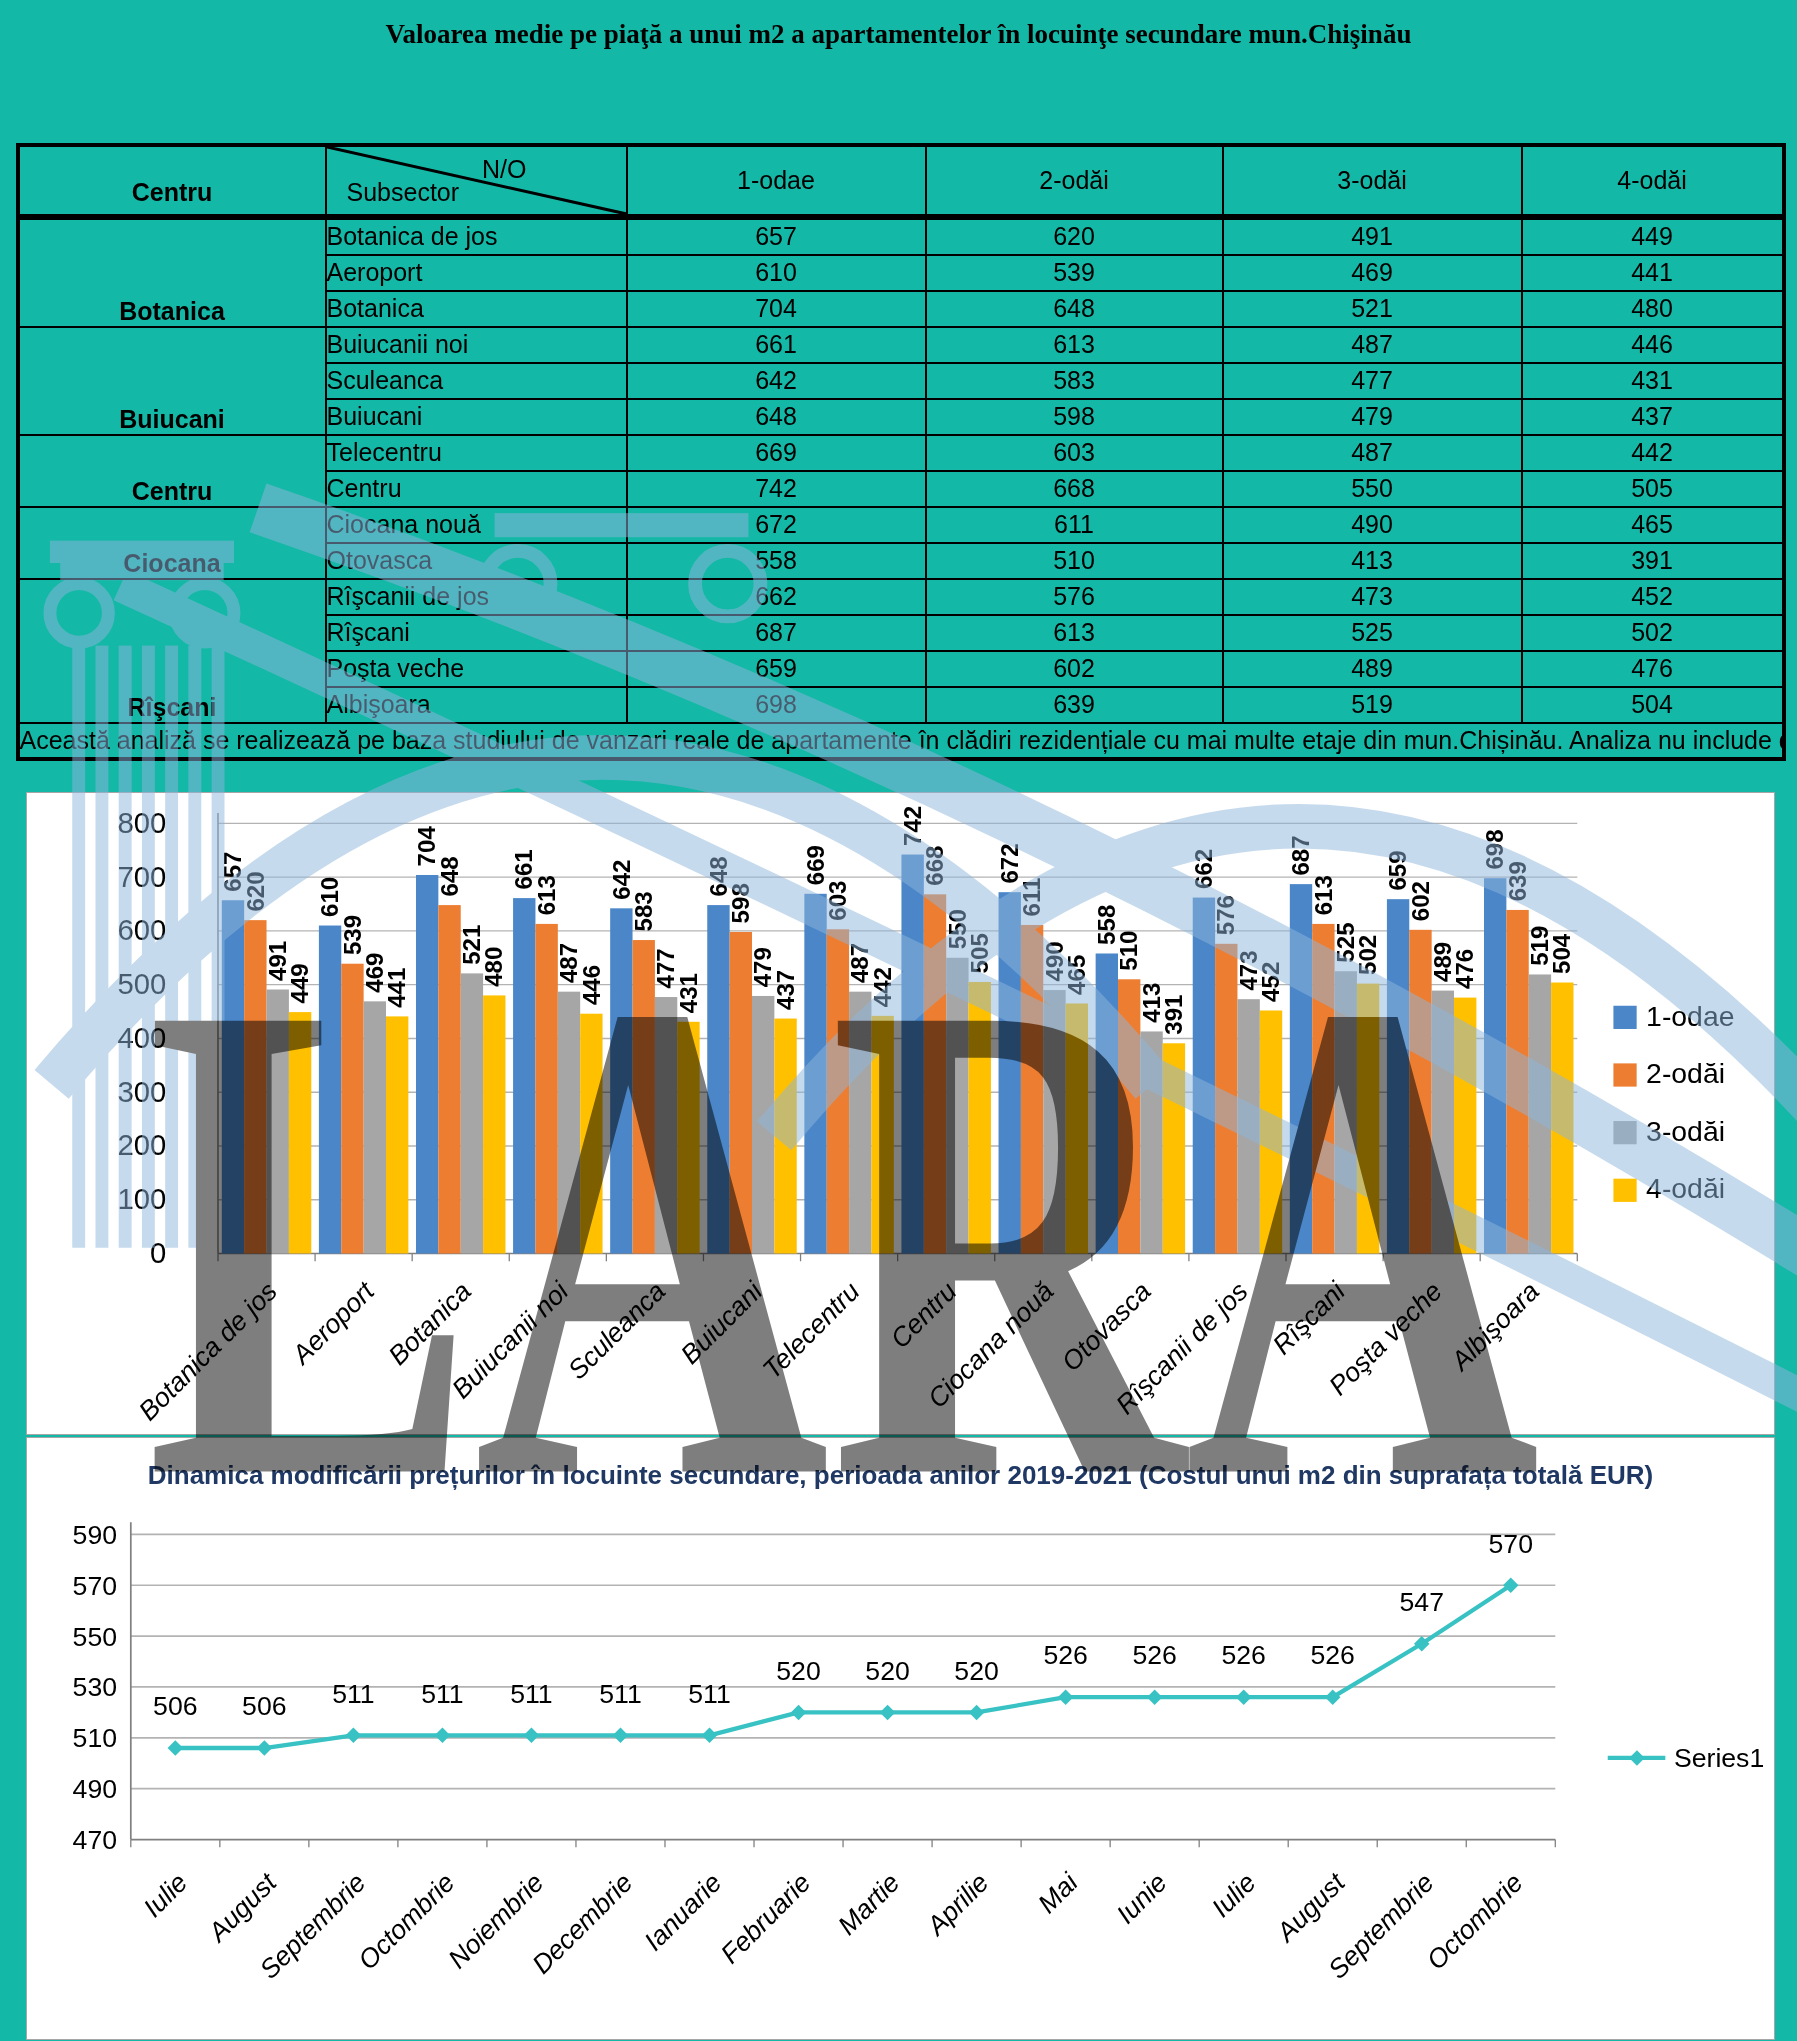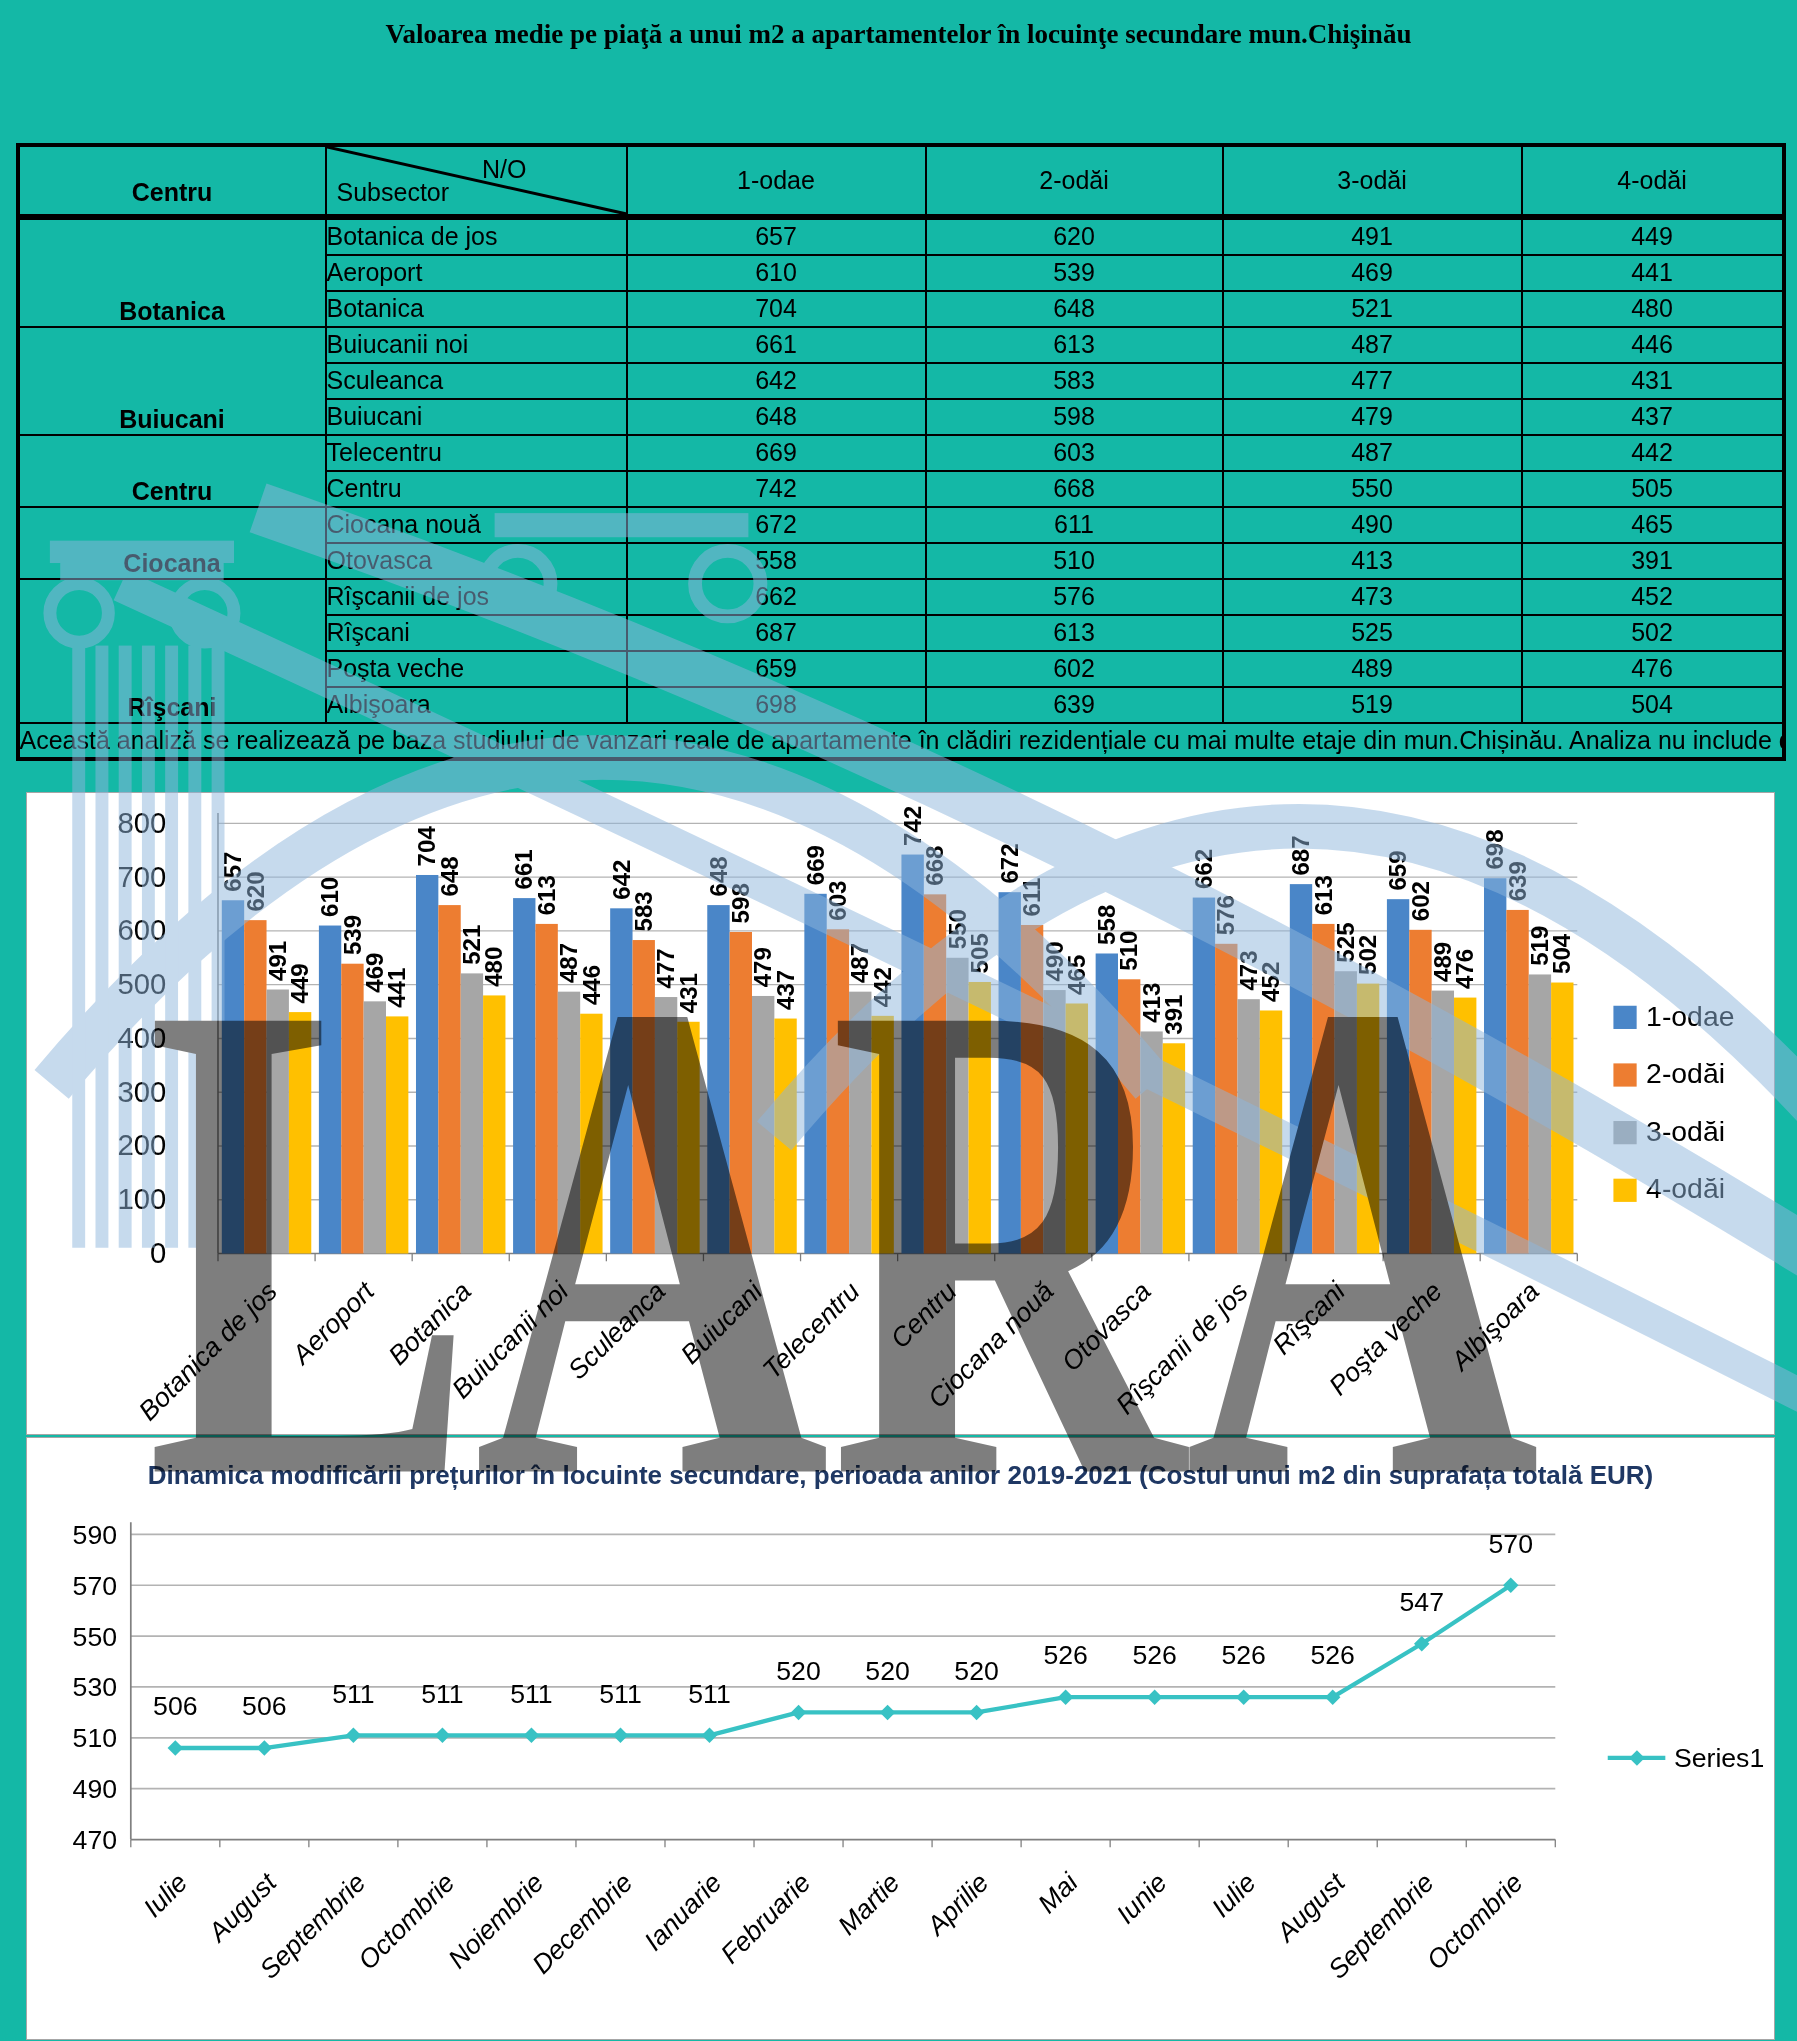--- a/index.html
+++ b/index.html
@@ -12,21 +12,21 @@
   #main-table{position:absolute;top:143px;left:15.5px;width:1766px;border-collapse:collapse;
               table-layout:fixed;border:4.3px solid #000;font-size:25px;}
   #main-table th,#main-table td{border:2.6px solid #000;padding:0;overflow:hidden;white-space:nowrap;}
   #main-table thead th{height:60px;font-weight:normal;text-align:center;border-bottom:6px solid #000;}
   #main-table thead th.h-sector{font-weight:bold;vertical-align:bottom;padding-bottom:6.9px;}
   #main-table tbody td{height:34px;}
   .h-diag{position:relative;}
   .h-diag svg.diag{position:absolute;top:0;left:0;width:100%;height:100%;}
   .h-diag svg.diag line{stroke:#000;stroke-width:3px;}
   .h-diag .no{position:absolute;top:8px;left:52%;font-size:25px;}
-  .h-diag .sub{position:absolute;bottom:6.9px;left:10px;font-size:25px;}
+  .h-diag .sub{position:absolute;bottom:6.9px;left:20px;font-size:25px;}
   td.sector{font-weight:bold;text-align:center;vertical-align:bottom;padding-bottom:3.4px;}
   td.subsector{text-align:left;padding-left:6.9px;}
   td.val{text-align:center;}
   tr.grp-end td{border-bottom:6px solid #000;}
   td.sector{border-bottom:6px solid #000;}
   td.note{height:auto;text-align:center;font-size:25px;line-height:33px;
           padding:10.3px 22.4px 13.8px 22.4px;white-space:normal;border-top:6px solid #000;}
   
   .chart-box{position:absolute;left:26px;width:1747px;background:#fff;border:1.7px solid #a6a6a6;}
   #barBox{top:792px;height:641px;}

